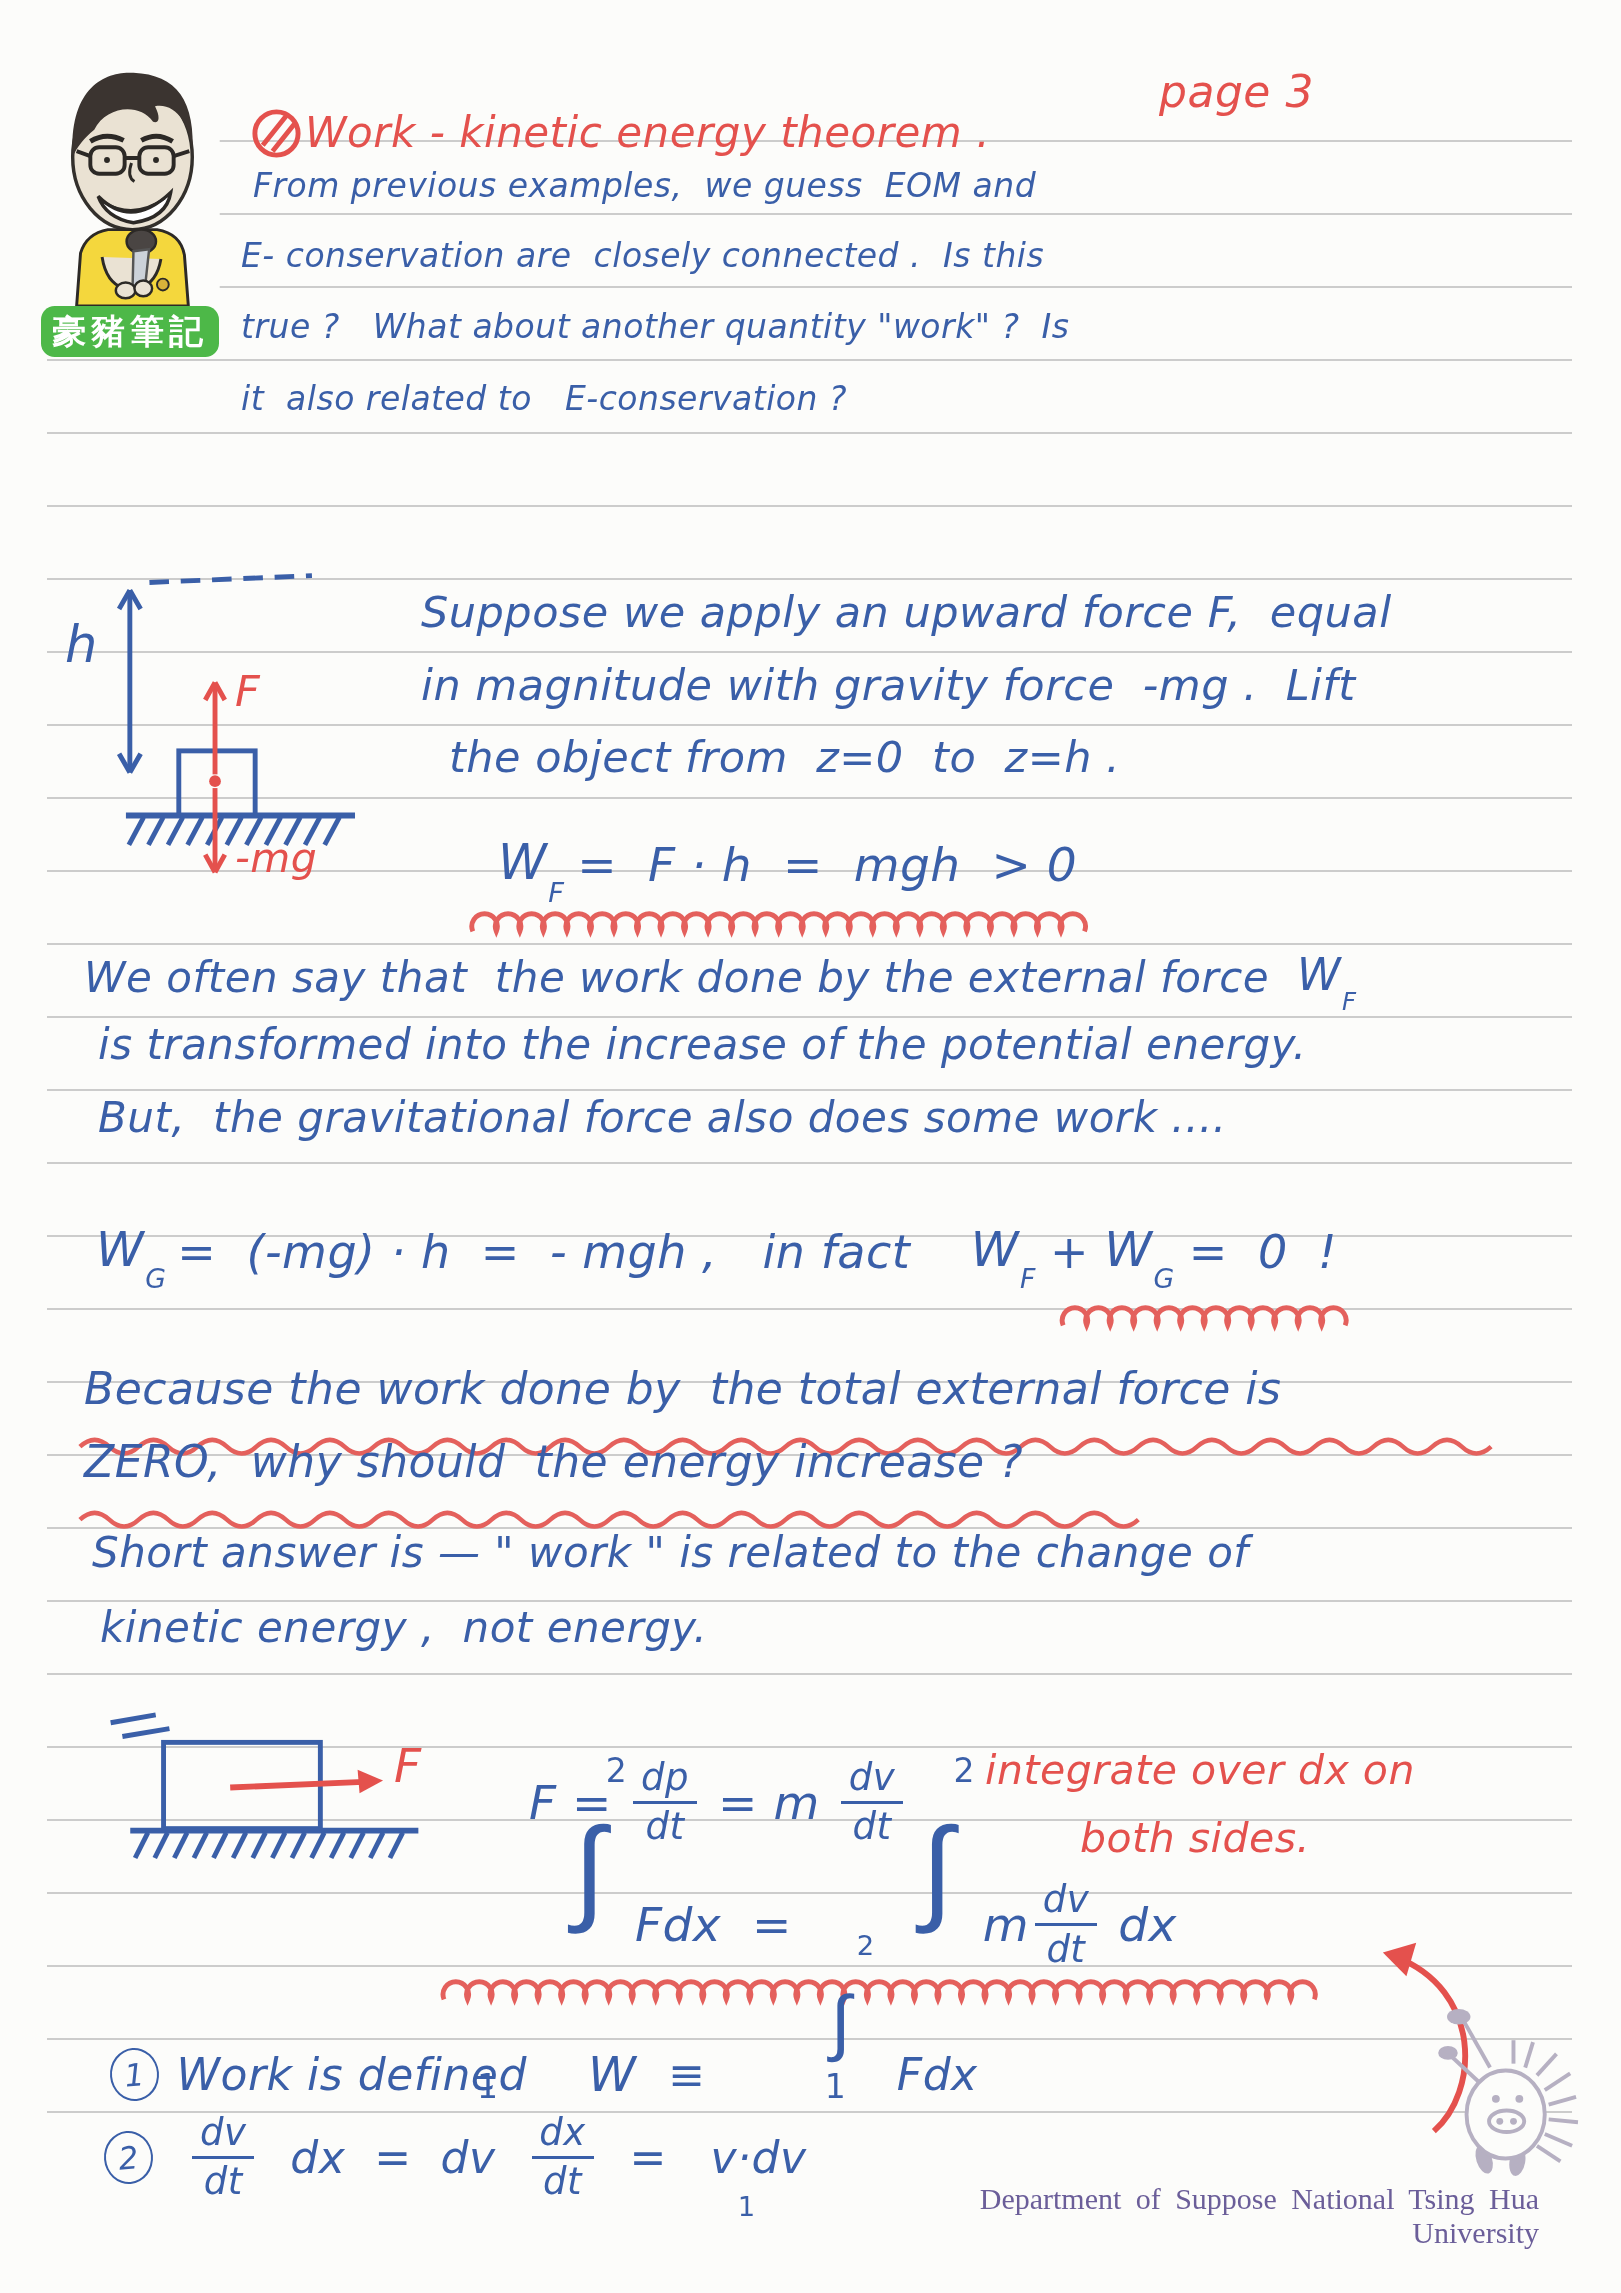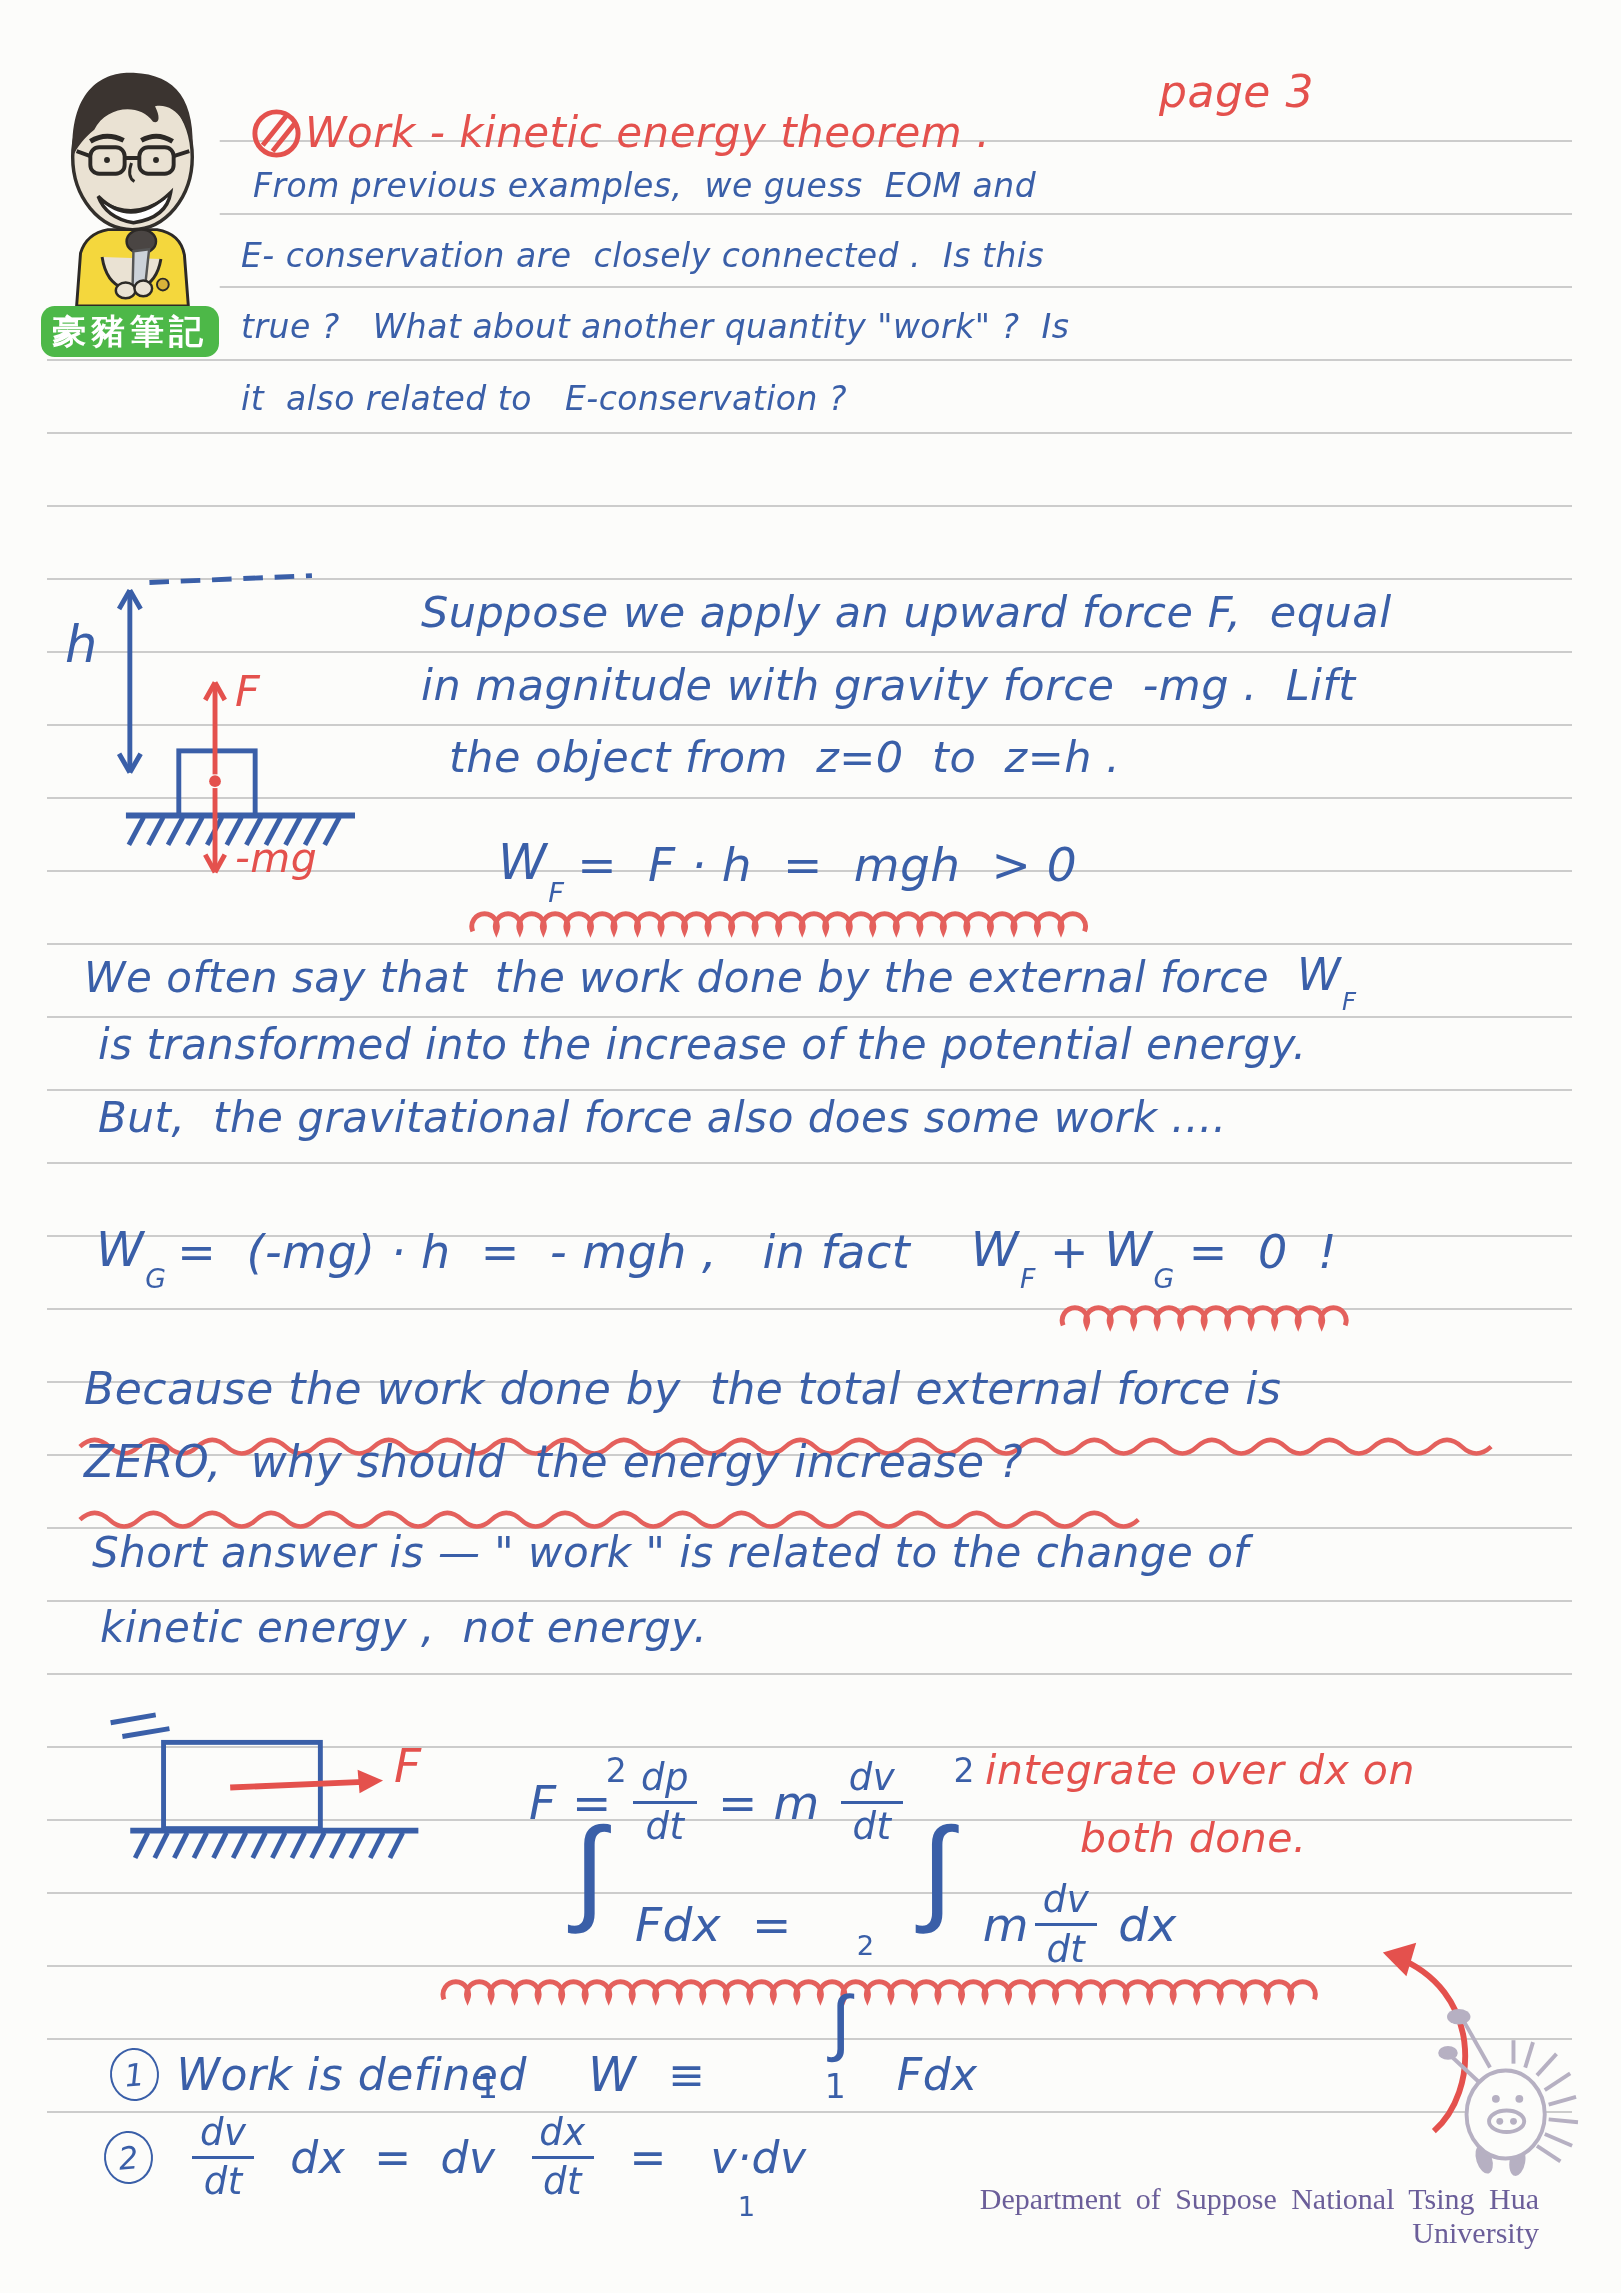--- a/index.html
+++ b/index.html
@@ -218,21 +218,21 @@
       <span class="den">dt</span>
     </span>
     <span> = m </span>
     <span class="frac">
       <span class="num">dv</span>
       <span class="den">dt</span>
     </span>
   </div>
 
   <div class="t rw" style="left:985px;top:1747px;font-size:41px;">integrate over dx on</div>
-  <div class="t rw" style="left:1080px;top:1815px;font-size:41px;">both done.</div>
+  <div class="t rw" style="left:1080px;top:1815px;font-size:41px;">both sides.</div>
 
   <div class="row hw" style="left:475px;top:1851px;height:147px;font-size:47px;">
     <span class="intwrap">
       <span class="sym">∫</span>
       <span class="up">2</span>
       <span class="lo">1</span>
     </span>
     <span> Fdx </span>
     <span> =  </span>
     <span class="intwrap">

